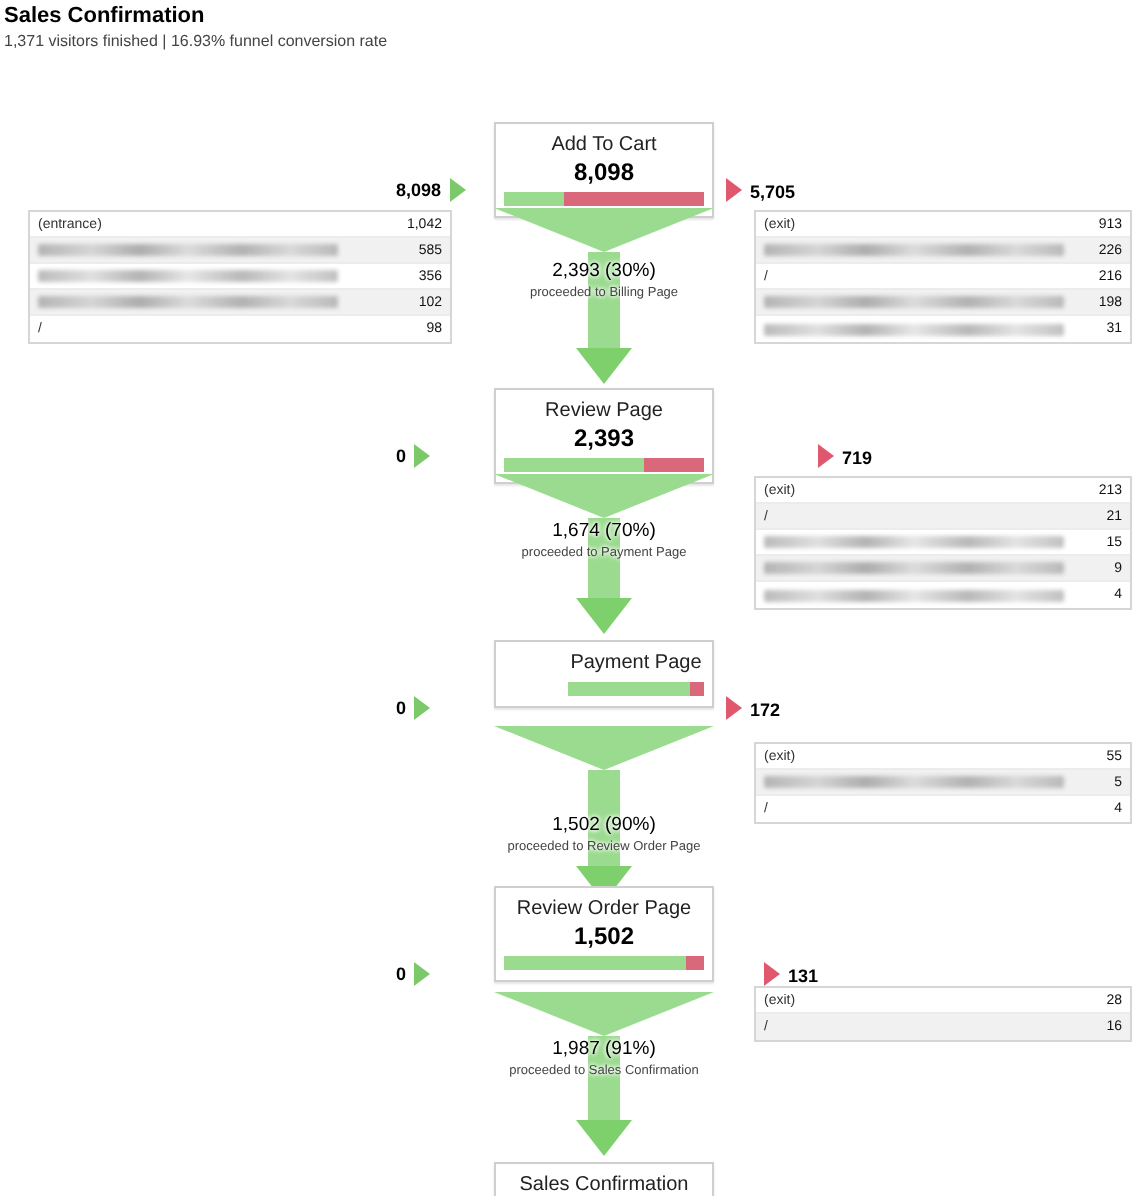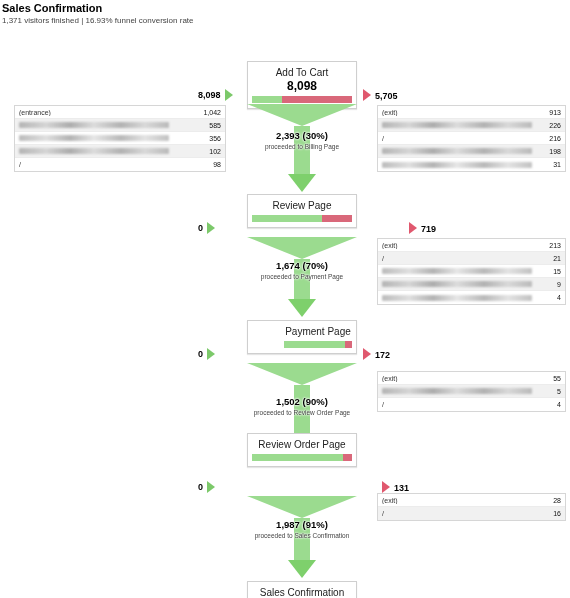--- a/index.html
+++ b/index.html
@@ -139,21 +139,21 @@
     border-right: 14px solid transparent;
     border-top: 18px solid #7ed06c;
   }
   .flow-label {
     position: absolute;
     left: 0; width: 110px;
     text-align: center;
   }
   .flow-label .big {
     font-size: 9.5px;
-    font-weight: bold;
+    font-weight: normal;
     color: #000;
     line-height: 12px;
     text-shadow: 0 0 2px #fff, 0 0 2px #fff, 0 0 3px #fff;
   }
   .flow-label .small {
     font-size: 6.5px;
     color: #444;
     line-height: 9px;
     text-shadow: 0 0 2px #fff, 0 0 2px #fff, 0 0 3px #fff;
   }
@@ -280,20 +280,21 @@
       <div class="hopper"></div>
       <div class="shaft" style="height: 48px;"></div>
       <div class="head"></div>
     </div>
     <div class="flow-label" style="left: 247px; top: 98px;">
       <div class="big">2,393 (30%)</div>
       <div class="small">proceeded to Billing Page</div>
     </div>
     <div class="node" style="top: 162px;">
       <div class="node-title">Review Page</div>
+      <div class="node-count">2,393</div>
       <div class="bar">
         <i style="width: 70%;"></i>
       </div>
     </div>
     <div class="entry" style="left: 198px; top: 190px;">
       <span class="num">0</span>
       <span class="tri-right"></span>
     </div>
     <div class="exitm" style="left: 363px; top: 190px; padding-left: 46px;">
       <span class="tri-right red"></span>
@@ -356,26 +357,27 @@
       <div class="row">
         <span class="label">/</span>
         <span class="val">4</span>
       </div>
     </div>
     <div class="flow" style="top: 331px;">
       <div class="hopper"></div>
       <div class="shaft" style="height: 48px;"></div>
       <div class="head"></div>
     </div>
-    <div class="flow-label" style="left: 247px; top: 364px;">
+    <div class="flow-label" style="left: 247px; top: 375px;">
       <div class="big">1,502 (90%)</div>
       <div class="small">proceeded to Review Order Page</div>
     </div>
-    <div class="node" style="top: 401px;">
+    <div class="node" style="top: 411px;">
       <div class="node-title">Review Order Page</div>
+      <div class="node-count">1,502</div>
       <div class="bar">
         <i style="width: 91%;"></i>
       </div>
     </div>
     <div class="entry" style="left: 198px; top: 449px;">
       <span class="num">0</span>
       <span class="tri-right"></span>
     </div>
     <div class="exitm" style="left: 382px; top: 449px;">
       <span class="tri-right red"></span>

